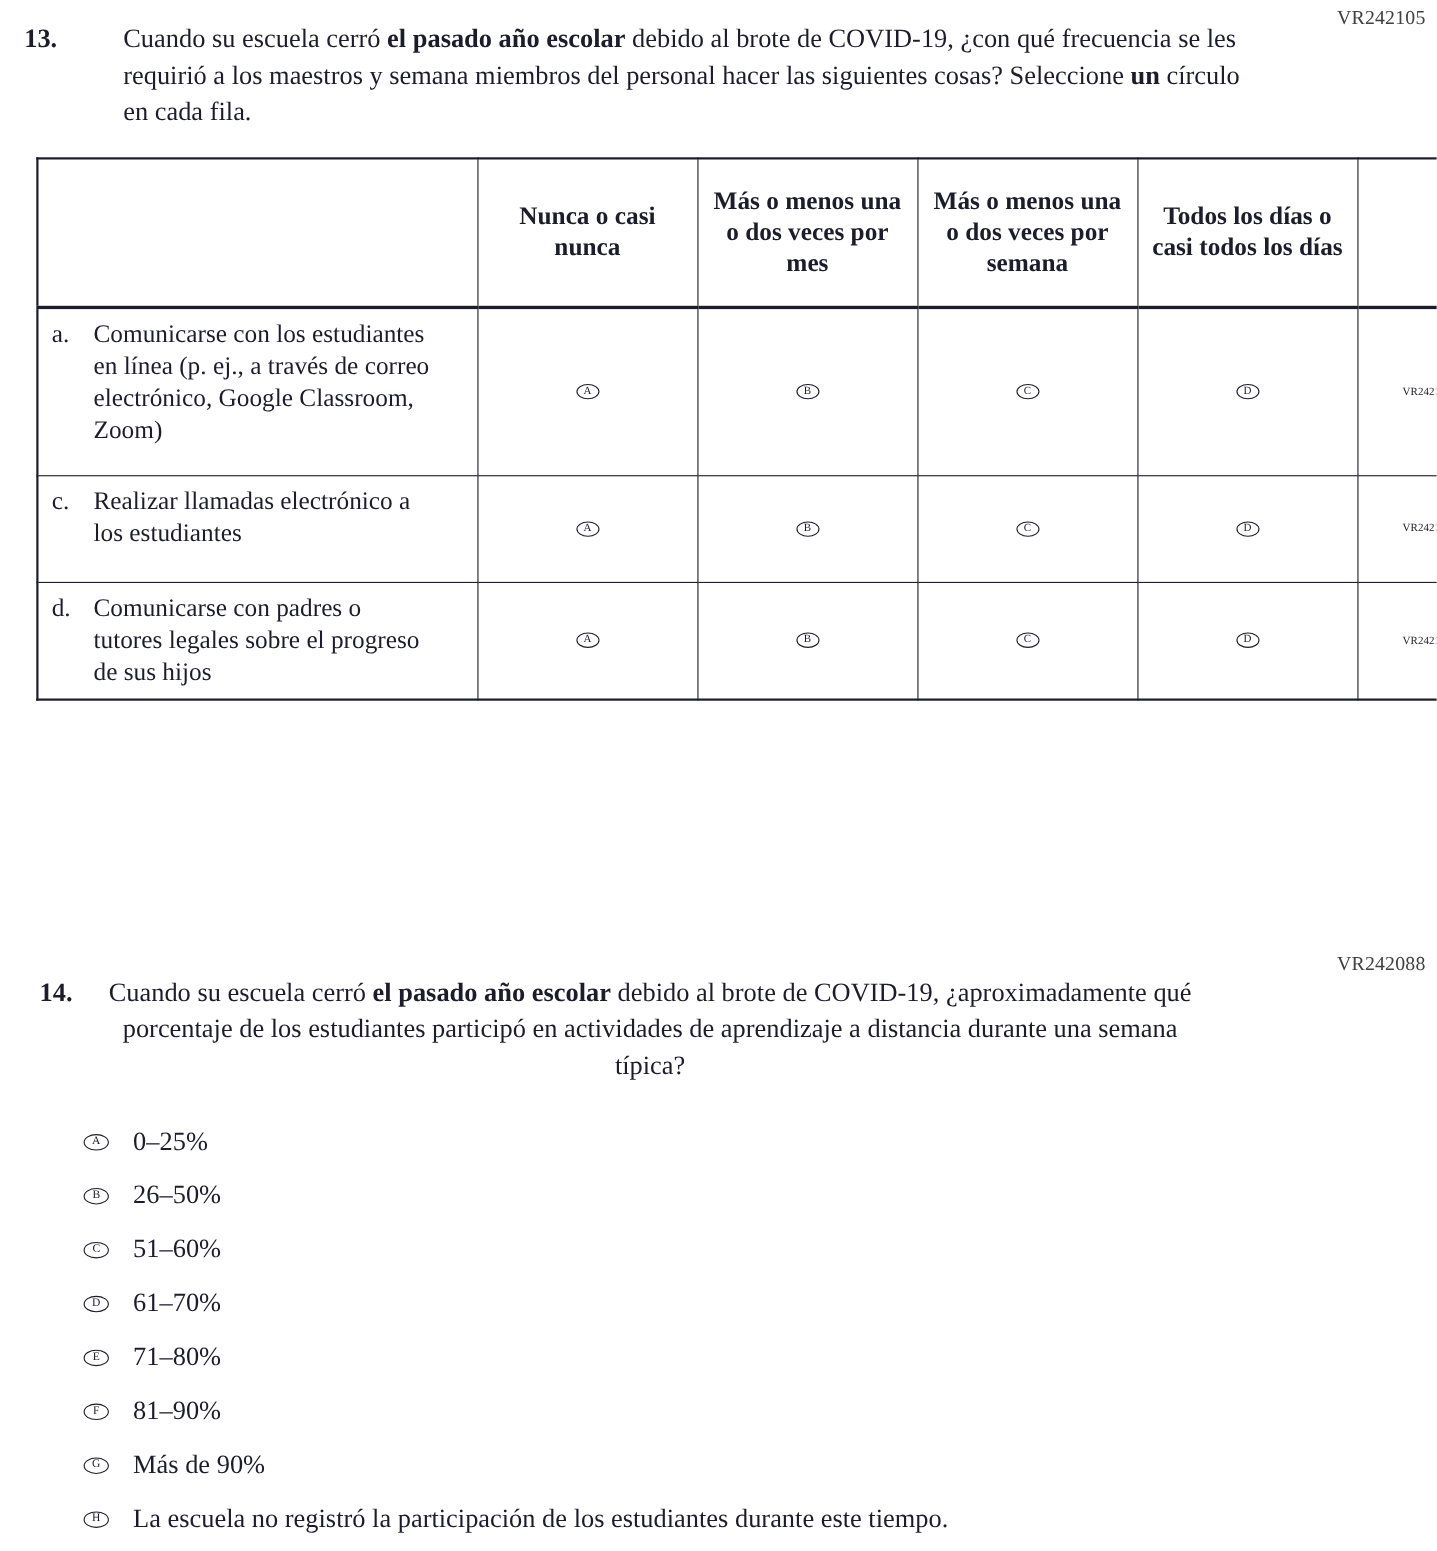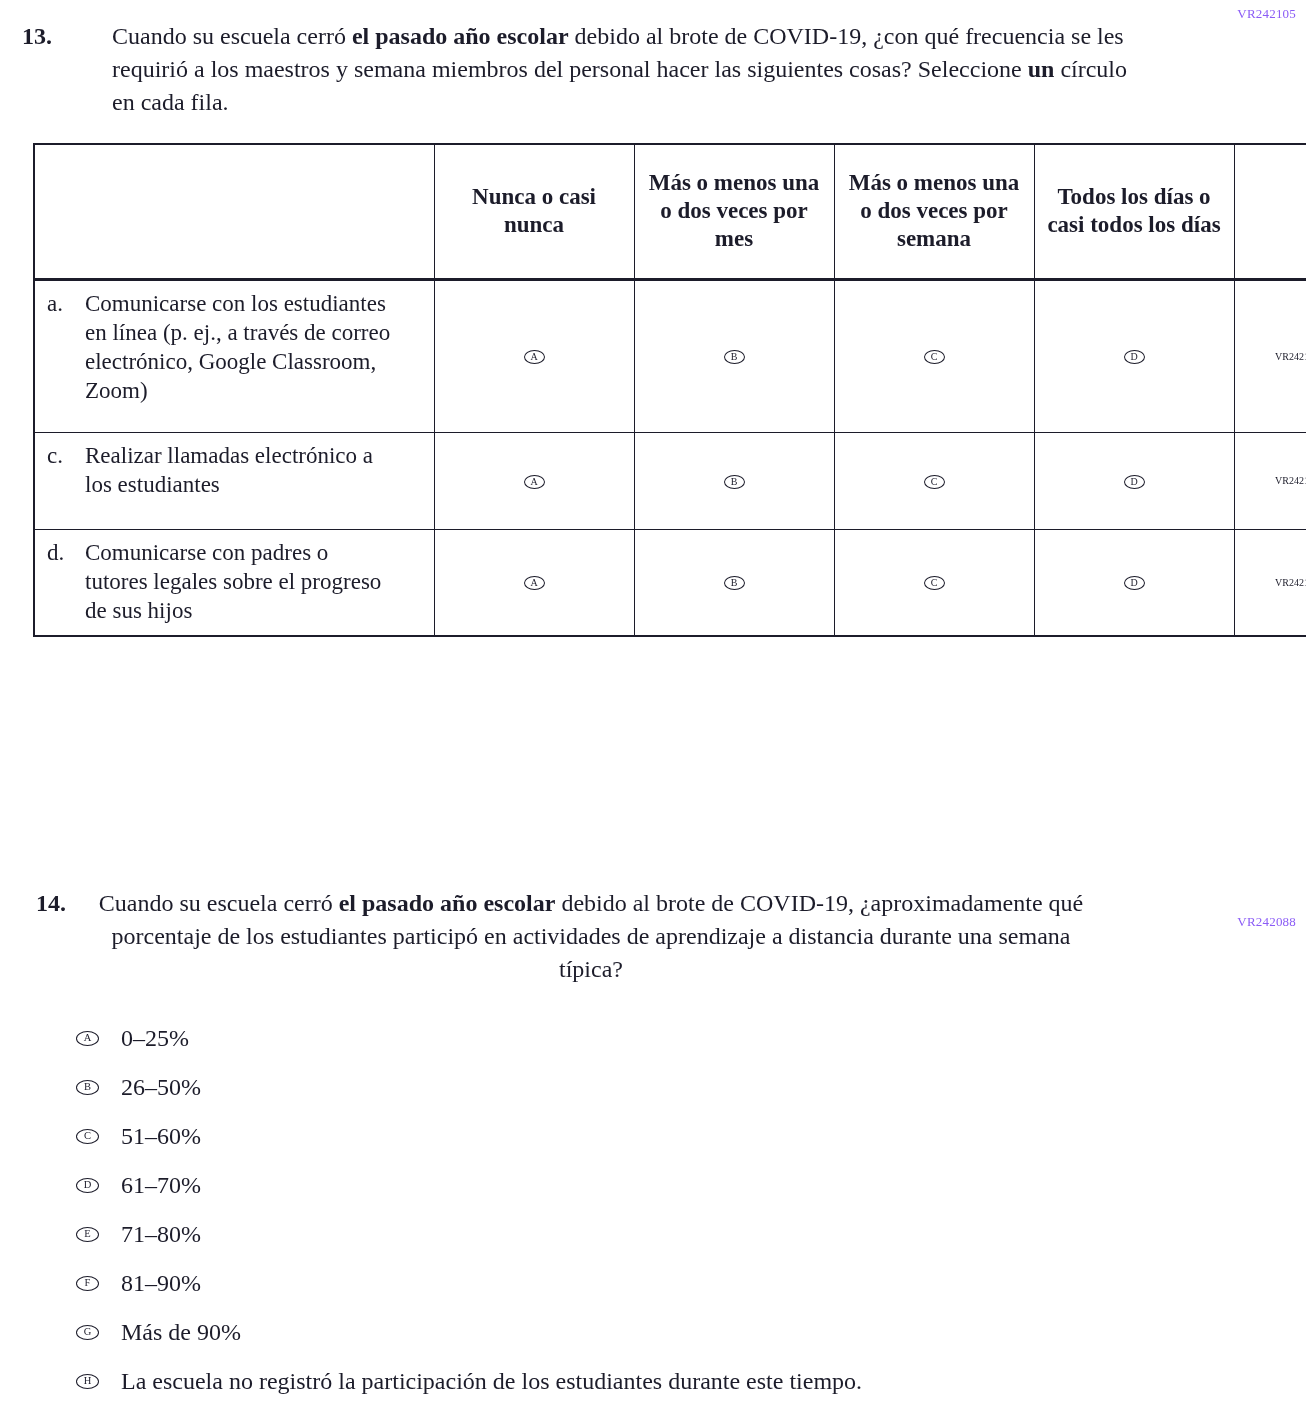--- a/index.html
+++ b/index.html
@@ -4,23 +4,23 @@
 <style>
   * { margin: 0; padding: 0; box-sizing: border-box; }
   html, body { background: #ffffff; }
   body {
     width: 1306px; height: 1410px;
     position: relative;
     color: #1c1c2a;
     font-family: "Liberation Serif", serif;
     overflow: hidden;
   }
-  .code { font-size: 13px; color: #8b5cf6; letter-spacing: 0.2px; }
+  .code { font-size: 18px; color: #404040; letter-spacing: 0.2px; }
   #code-top { position: absolute; top: 6px; right: 10px; }
-  #code-mid { position: absolute; top: 914px; right: 10px; text-align: center; }
+  #code-mid { position: absolute; top: 866px; right: 10px; text-align: center; }
 
   .question { position: absolute; display: flex; align-items: flex-start; }
   #q13 { top: 20px; left: 22px; width: 1110px; gap: 32px; }
   #q14 { top: 887px; left: 22px; width: 1080px; text-align: center; }
   .qnum {
     font-weight: bold; font-size: 24px; line-height: 33px;
     flex: 0 0 58px; width: 58px;
   }
   .qtext { font-size: 24px; line-height: 33px; }
   .qtext b { font-weight: bold; }

